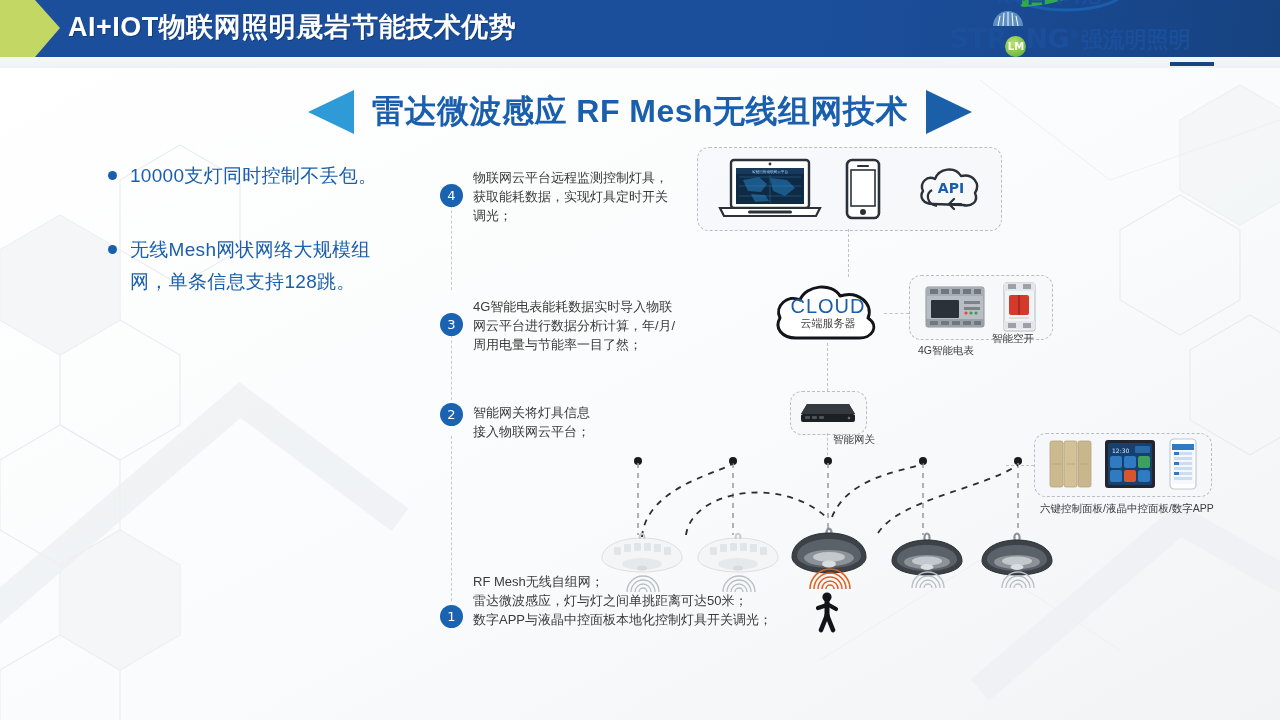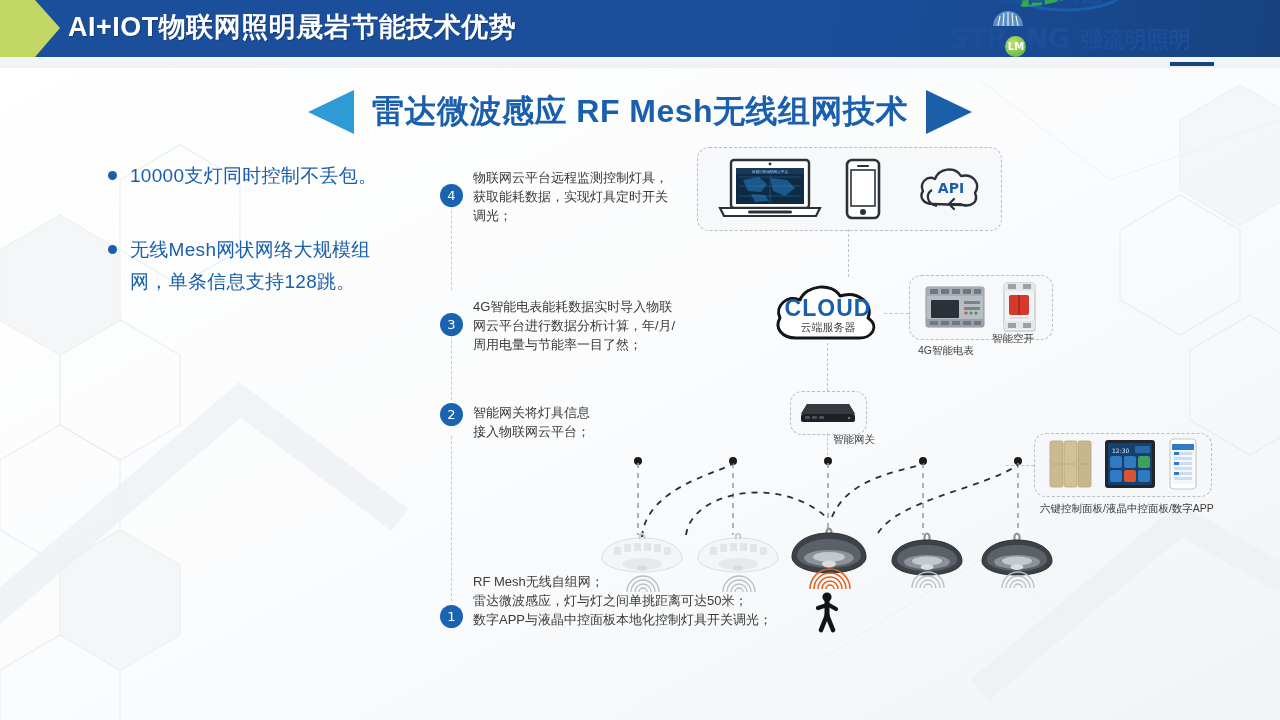--- a/index.html
+++ b/index.html
@@ -122,21 +122,21 @@
   }
 
   
   .laptop{position:absolute;z-index:3;}
   .phone{position:absolute;z-index:3;}
   .apicloud{position:absolute;z-index:3;}
   .cloudbig{position:absolute;z-index:3;}
   .cloud-label{
     position:absolute;z-index:4;text-align:center;width:140px;
   }
-  .cloud-label .c1{font-size:23px;font-weight:bold;color:#1a5fad;letter-spacing:1px;}
+  .cloud-label .c1{font-size:20px;font-weight:normal;color:#1a5fad;letter-spacing:1px;}
   .cloud-label .c2{font-size:11px;color:#444;margin-top:-2px;}
 
   .meter{position:absolute;z-index:3;}
   .breaker{position:absolute;z-index:3;}
   .gateway{position:absolute;z-index:3;}
   .panel6{position:absolute;z-index:3;}
   .lcdpanel{position:absolute;z-index:3;}
   .appphone{position:absolute;z-index:3;}
 
   .lamp{position:absolute;z-index:3;}

